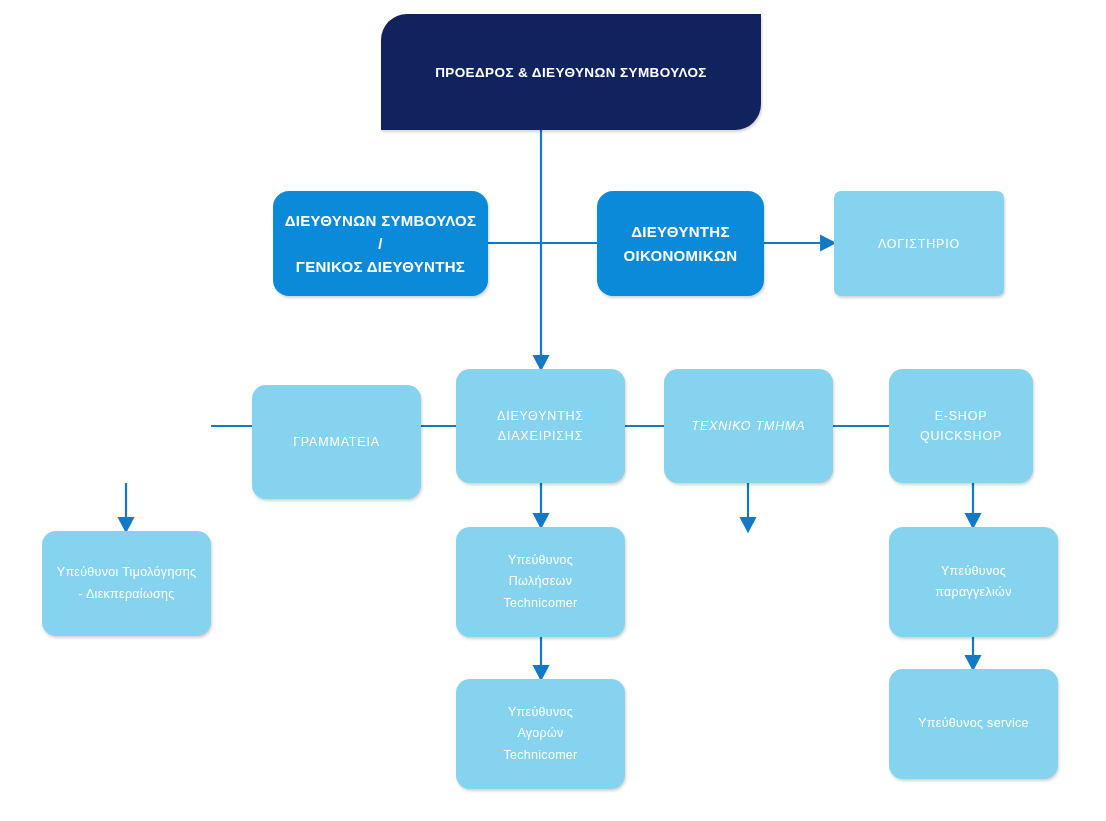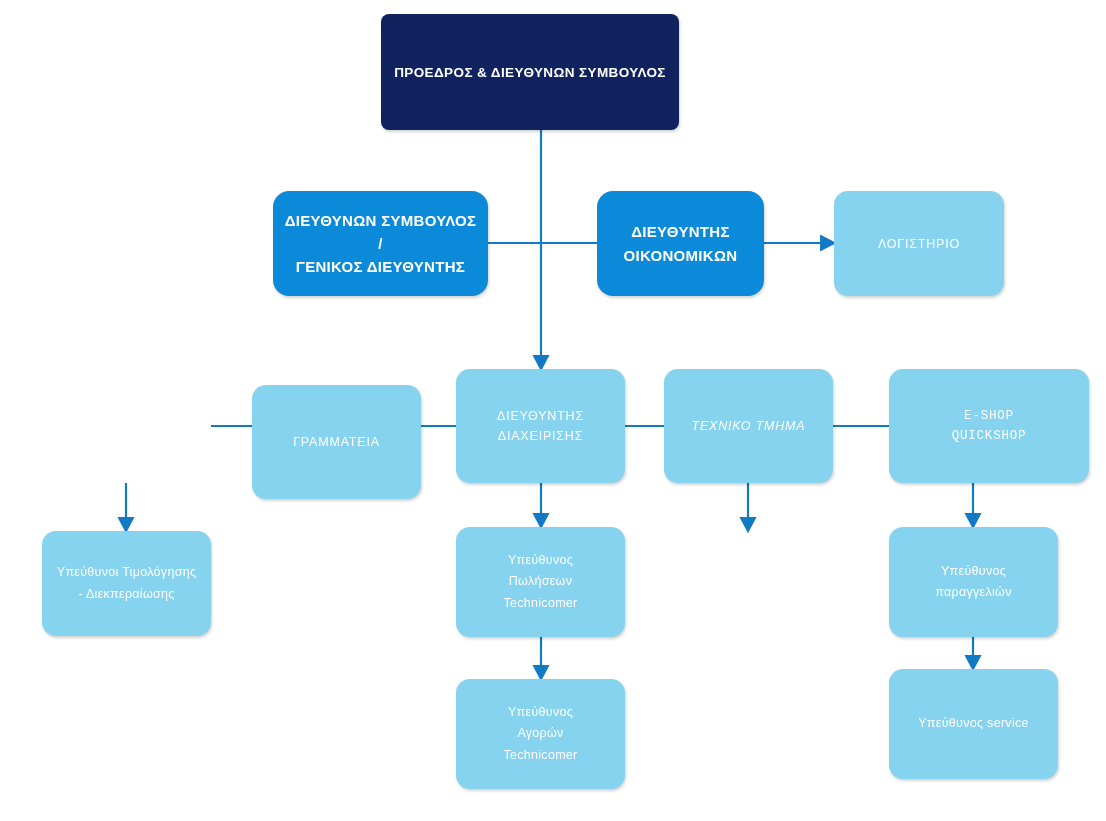--- a/index.html
+++ b/index.html
@@ -100,53 +100,53 @@
         <polyline points="833,426 889,426" fill="none" stroke="#1279c4" stroke-width="2.2"></polyline>
         <polyline points="126,483 126,525" fill="none" stroke="#1279c4" stroke-width="2.2" marker-end="url(#arrowhead)"></polyline>
         <polyline points="541,483 541,521" fill="none" stroke="#1279c4" stroke-width="2.2" marker-end="url(#arrowhead)"></polyline>
         <polyline points="748,483 748,525" fill="none" stroke="#1279c4" stroke-width="2.2" marker-end="url(#arrowhead)"></polyline>
         <polyline points="973,483 973,521" fill="none" stroke="#1279c4" stroke-width="2.2" marker-end="url(#arrowhead)"></polyline>
         <polyline points="541,637 541,673" fill="none" stroke="#1279c4" stroke-width="2.2" marker-end="url(#arrowhead)"></polyline>
         <polyline points="973,637 973,663" fill="none" stroke="#1279c4" stroke-width="2.2" marker-end="url(#arrowhead)"></polyline>
       </g>
   </svg>
 
-  <div class="node lvl-exec" style="left: 381px; top: 14px; width: 298px; height: 116px; border-radius: 8px;">
+  <div class="node lvl-exec" style="left: 381px; top: 14px; width: 380px; height: 116px;">
     <span class="node-label">ΠΡΟΕΔΡΟΣ &amp; ΔΙΕΥΘΥΝΩΝ ΣΥΜΒΟΥΛΟΣ</span>
   </div>
 
   <div class="node lvl-dir" style="left: 273px; top: 191px; width: 215px; height: 105px;">
     <span class="node-label">ΔΙΕΥΘΥΝΩΝ ΣΥΜΒΟΥΛΟΣ /
 ΓΕΝΙΚΟΣ ΔΙΕΥΘΥΝΤΗΣ</span>
   </div>
 
   <div class="node lvl-dir" style="left: 597px; top: 191px; width: 167px; height: 105px;">
     <span class="node-label">ΔΙΕΥΘΥΝΤΗΣ
 ΟΙΚΟΝΟΜΙΚΩΝ</span>
   </div>
 
-  <div class="node lvl-dept" style="left: 834px; top: 191px; width: 170px; height: 105px;">
+  <div class="node lvl-dept" style="left: 834px; top: 191px; width: 170px; height: 105px; border-radius: 7px;">
     <span class="node-label">ΛΟΓΙΣΤΗΡΙΟ</span>
   </div>
 
 
   <div class="node lvl-dept" style="left: 252px; top: 369px; width: 169px; height: 114px; margin-top: 16px;">
     <span class="node-label">ΓΡΑΜΜΑΤΕΙΑ</span>
   </div>
 
   <div class="node lvl-dept" style="left: 456px; top: 369px; width: 169px; height: 114px;">
     <span class="node-label">ΔΙΕΥΘΥΝΤΗΣ
 ΔΙΑΧΕΙΡΙΣΗΣ</span>
   </div>
 
   <div class="node lvl-dept" style="left: 664px; top: 369px; width: 169px; height: 114px; font-style: italic;">
     <span class="node-label">ΤΕΧΝΙΚΟ ΤΜΗΜΑ</span>
   </div>
 
-  <div class="node lvl-dept" style="left: 889px; top: 369px; width: 200px; height: 114px; font-family: Liberation Mono, monospace;">
+  <div class="node lvl-dept" style="left: 889px; top: 369px; width: 144px; height: 114px;">
     <span class="node-label">E-SHOP
 QUICKSHOP</span>
   </div>
 
   <div class="node lvl-role" style="left: 42px; top: 531px; width: 169px; height: 105px;">
     <span class="node-label">Υπεύθυνοι Τιμολόγησης
 - Διεκπεραίωσης</span>
   </div>
 
   <div class="node lvl-role" style="left: 456px; top: 527px; width: 169px; height: 110px;">

